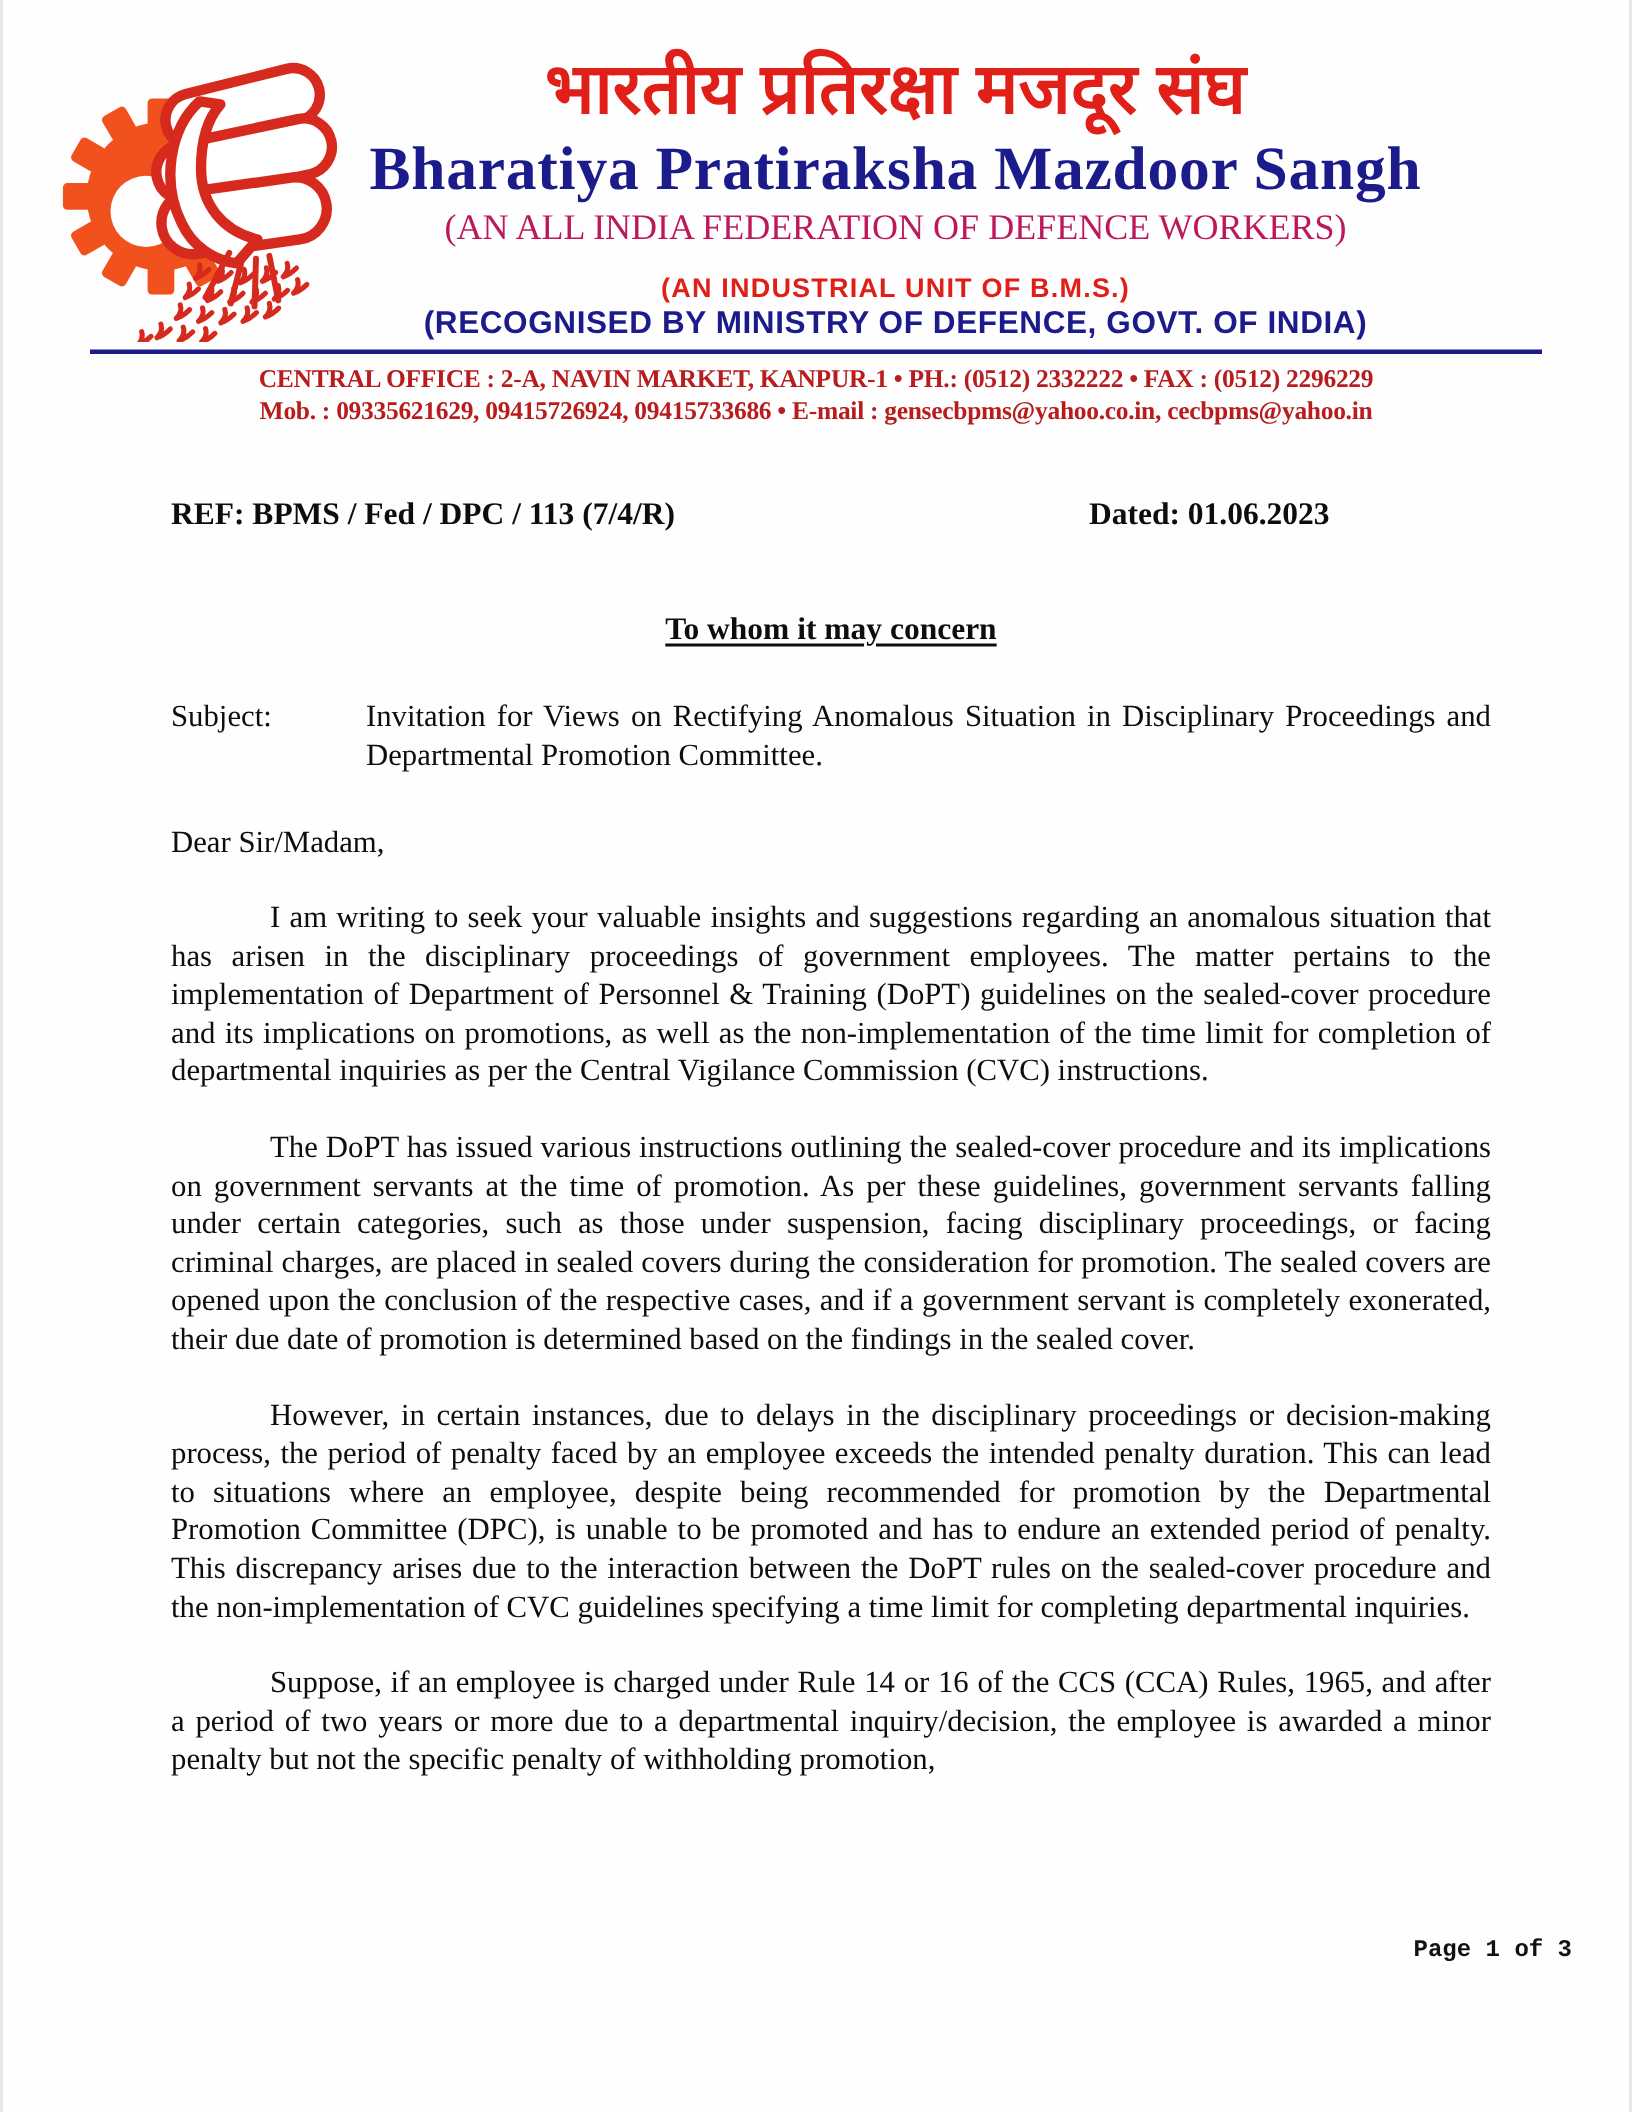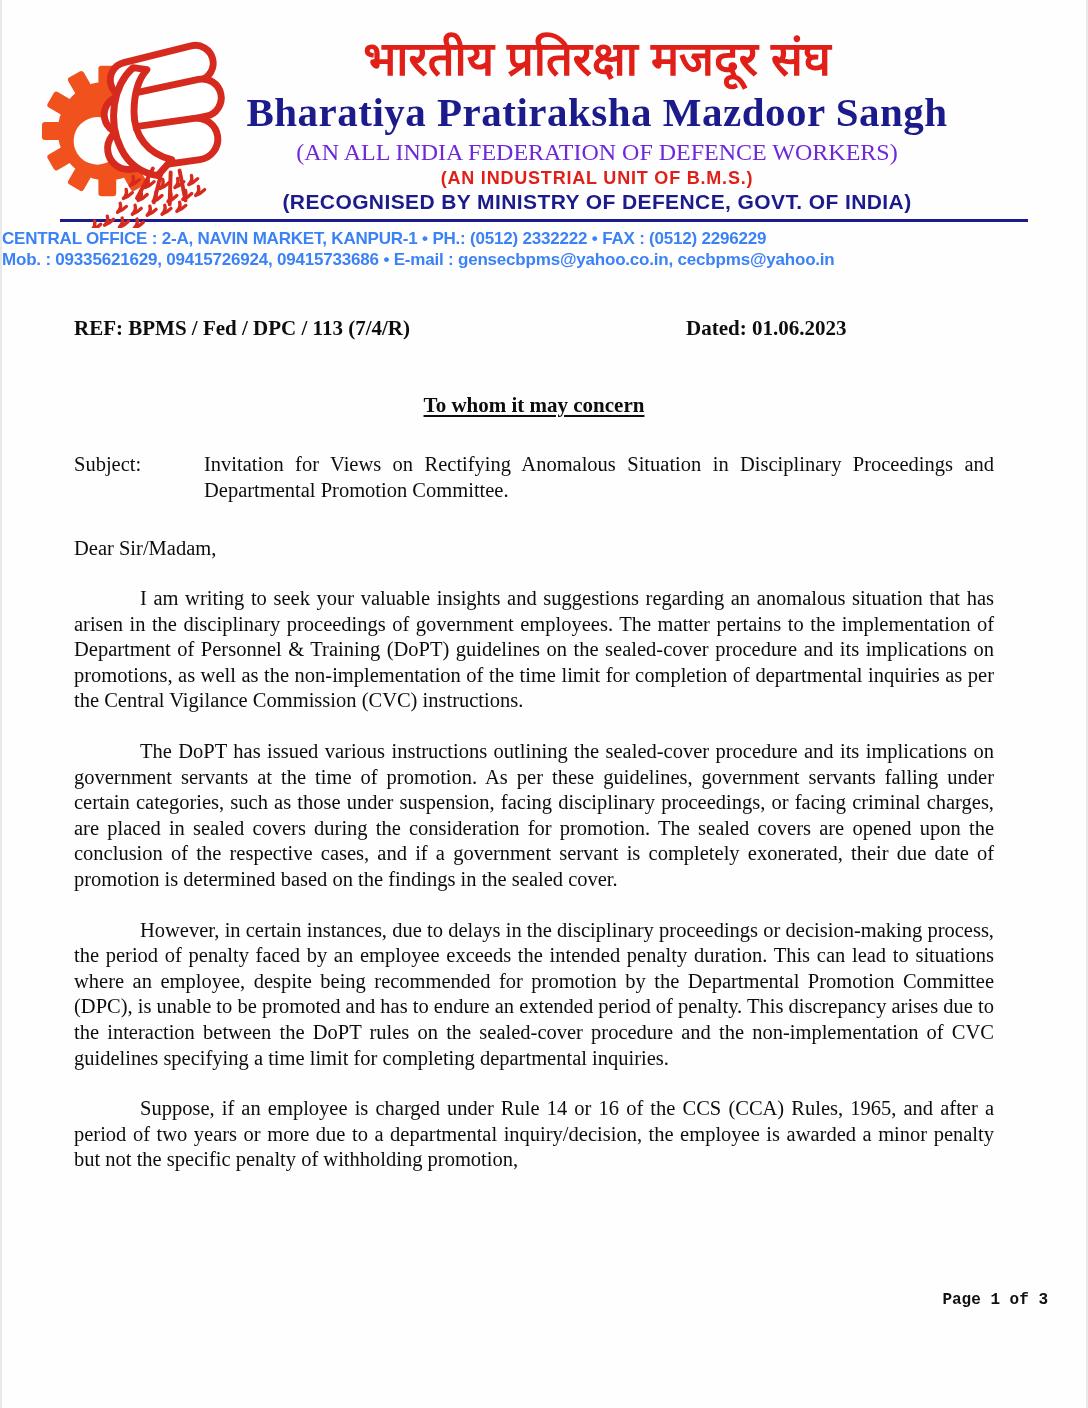--- a/index.html
+++ b/index.html
@@ -22,41 +22,41 @@
     color:var(--brand-red,#e02018);
   }
   .org-eng{
     font-family:"Liberation Serif", serif;
     font-weight:bold;font-size:41px;line-height:48px;
     color:var(--brand-navy,#1b1b8c);
     letter-spacing:.5px;
   }
   .tag-federation{
     font-family:"Liberation Serif", serif;
-    font-size:24px;line-height:28px;color:#6d28d9;margin-top:2px;
+    font-size:24px;line-height:28px;color:#be185d;margin-top:2px;
   }
   .tag-bms{
     font-family:"Liberation Sans", sans-serif;font-weight:bold;
     font-size:18px;line-height:21px;color:var(--brand-red,#e02018);
-    letter-spacing:.8px;margin-top:2px;
+    letter-spacing:.8px;margin-top:16px;
   }
   .tag-recognised{
     font-family:"Liberation Sans", sans-serif;font-weight:bold;
     font-size:21px;line-height:24px;color:var(--brand-navy,#1b1b8c);
     letter-spacing:.4px;margin-top:1px;text-align:center;
   }
   .rule{height:3px;background:var(--brand-navy,#1b1b8c);margin:5px 58px 6px 58px;}
   .contact1,.contact2{
-    font-family:Liberation Sans, sans-serif;font-weight:bold;
-    font-size:17px;line-height:21px;color:#3b82f6;
-    text-align:left;letter-spacing:-.2px;
+    font-family:Liberation Serif, serif;font-weight:bold;
+    font-size:17px;line-height:21px;color:#b91c1c;
+    text-align:center;letter-spacing:-.2px;
   }
   .contact2{font-weight:normal;font-weight:bold;}
   
-  .letter{margin:0 92px 0 72px;}
+  .letter{margin:0 92px 0 112px;}
   .ref-row{
     display:flex;margin-top:46px;
     font-weight:bold;font-size:21px;line-height:25px;
   }
   .ref-no{width:612px;}
   .to-whom{margin-top:52px;text-align:center;font-weight:bold;font-size:21px;}
   .to-whom span{text-decoration:underline;text-underline-offset:3px;}
   .subject-row{display:flex;margin-top:33px;font-size:20.5px;line-height:26px;}
   .subj-label{width:130px;flex:none;}
   .subj-text{flex:1;text-align:justify;}

